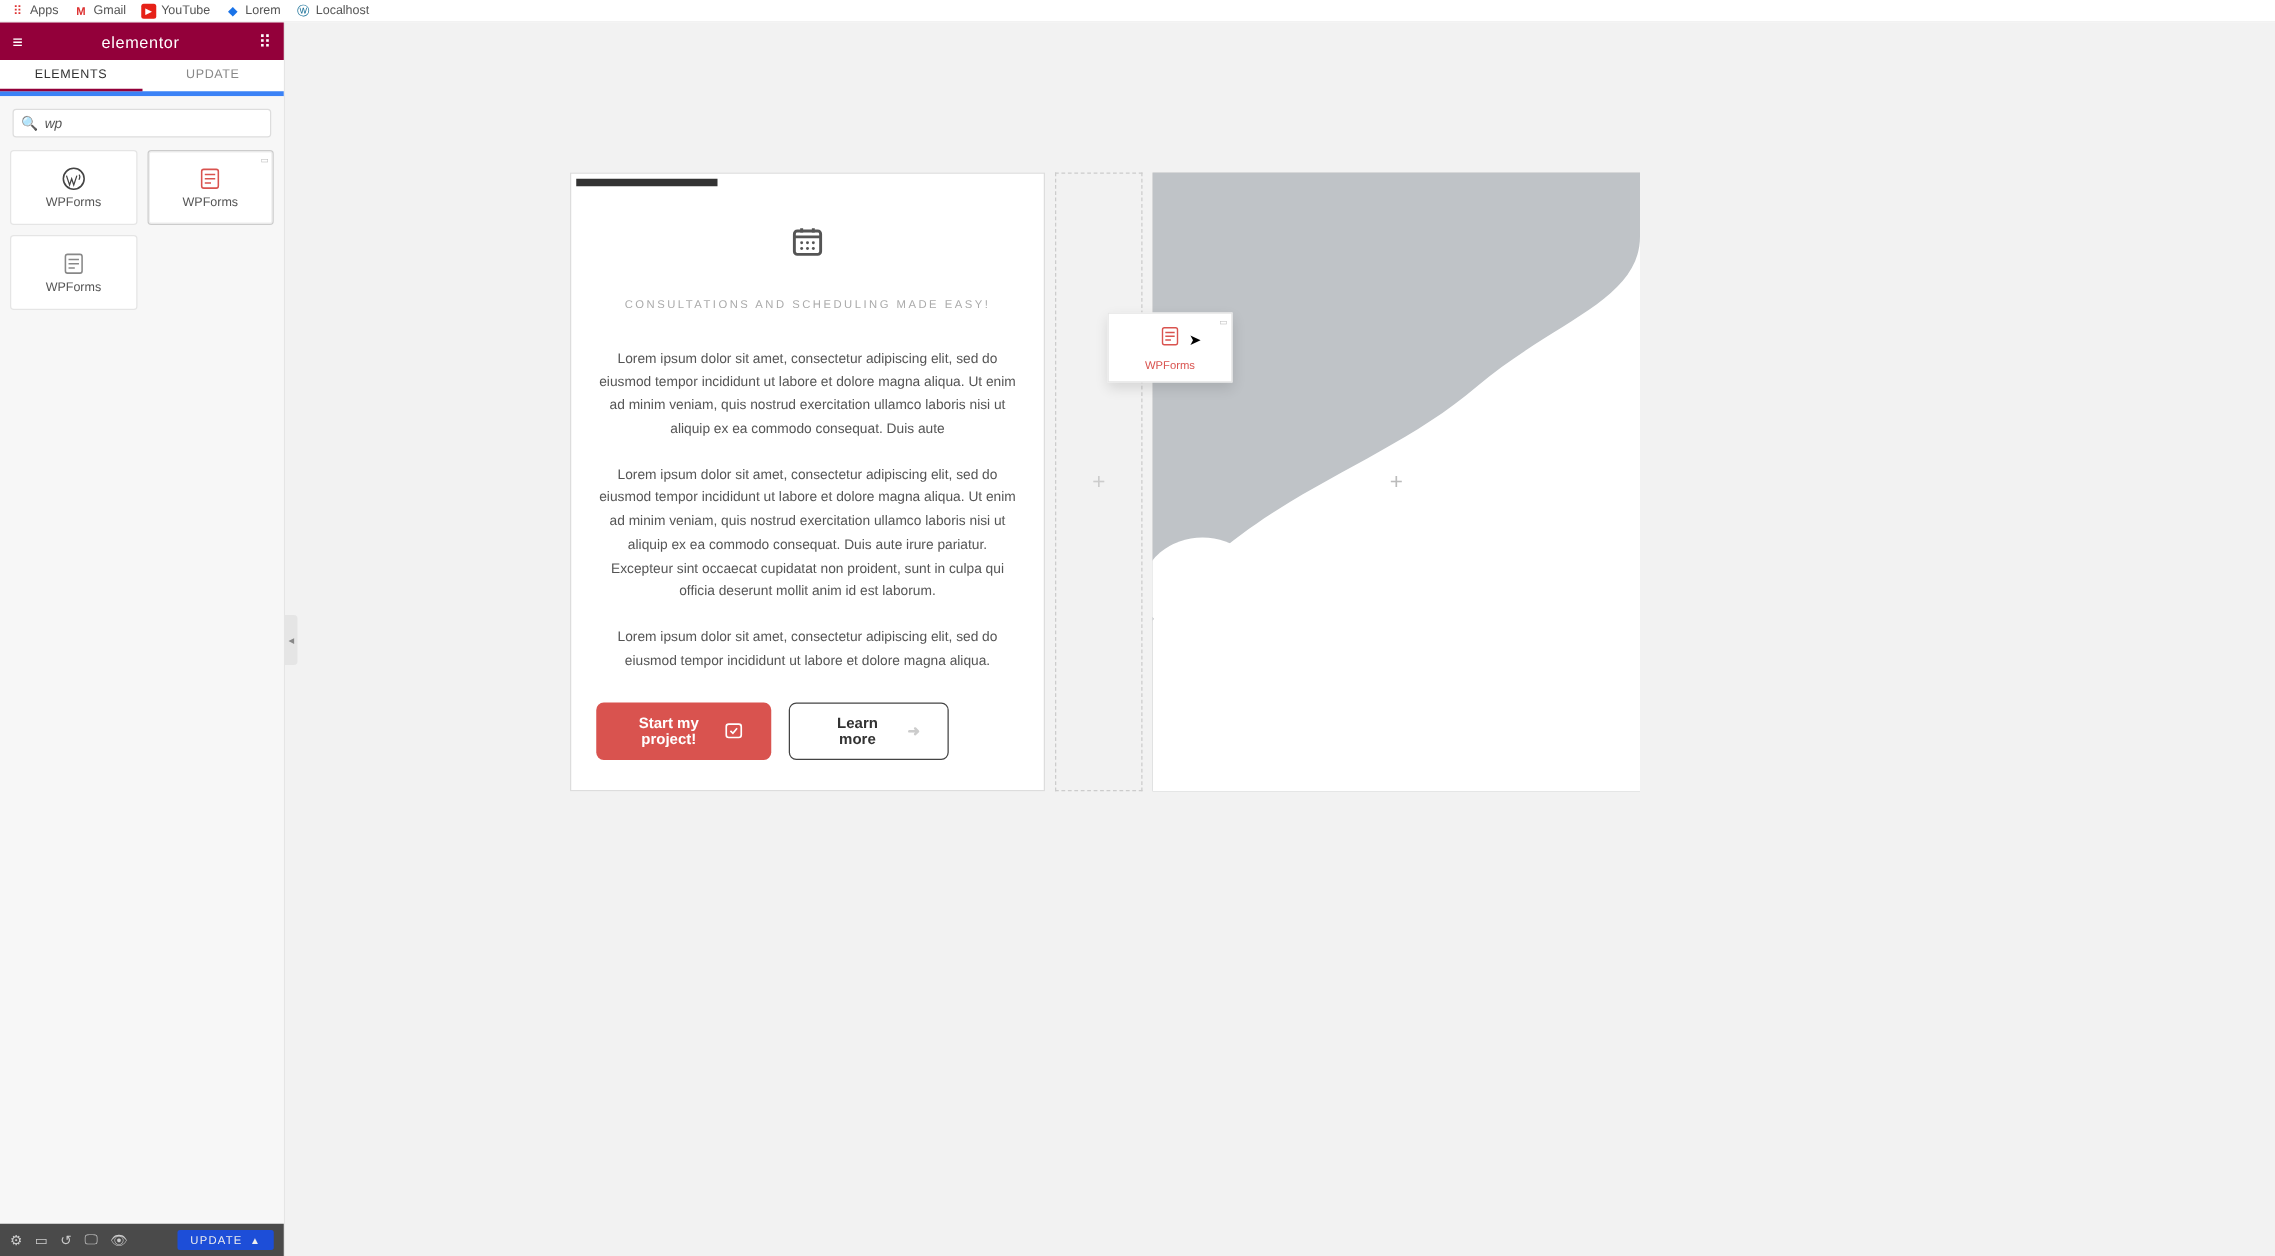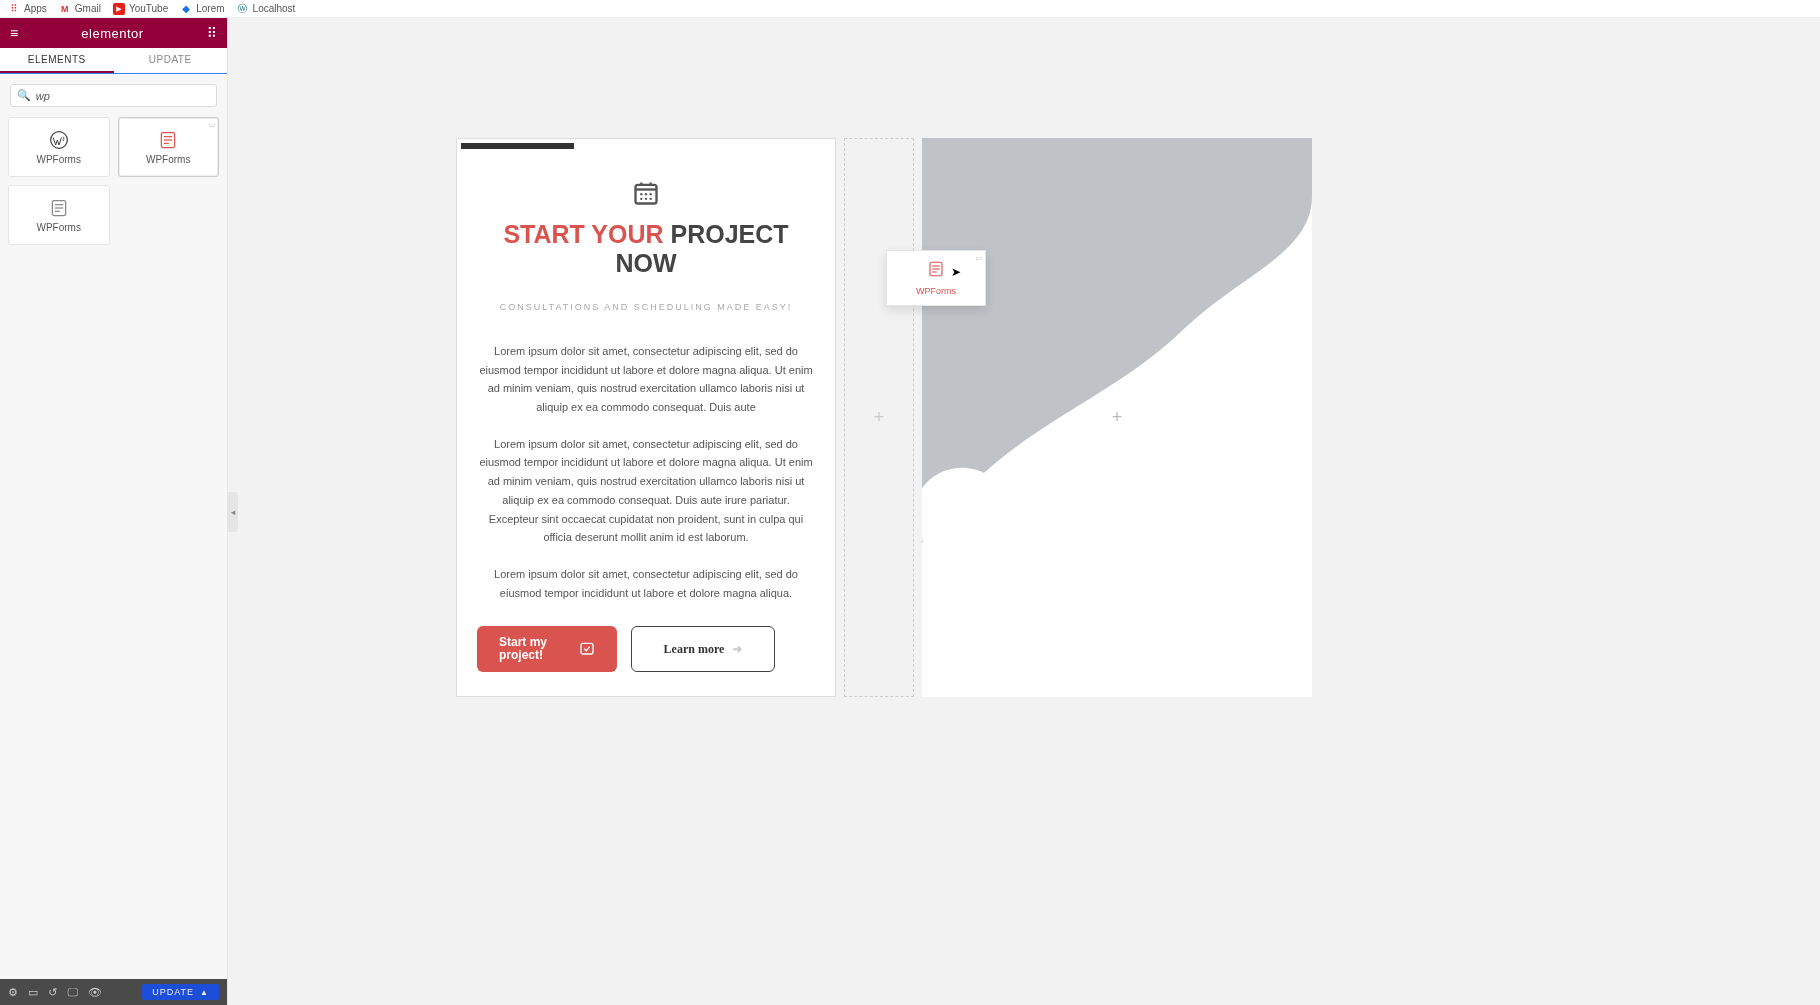--- a/index.html
+++ b/index.html
@@ -42,21 +42,21 @@
     background: #93003a;
     display: flex;
     align-items: center;
     justify-content: space-between;
     padding: 0 10px;
     color: #fff;
   }
   .sidebar-header .logo { font-size: 13px; letter-spacing: 0.5px; }
   .hamburger, .grid-ico { cursor: pointer; font-size: 14px; color: #fff; }
 
-  .tabs { display: flex; background: #fff; border-bottom: 1px solid #3b82f6; }
+  .tabs { display: flex; background: #fff; border-bottom: 4px solid #3b82f6; }
   .tab {
     flex: 1;
     text-align: center;
     font-size: 10px;
     padding: 6px 0;
     color: #888;
     cursor: pointer;
     letter-spacing: 0.5px;
   }
   .tab.active { color: #333; border-bottom: 2px solid #93003a; }
@@ -170,22 +170,22 @@
   }
   .body-p { font-size: 11px; line-height: 1.7; color:#555; margin-bottom: 18px; text-align:center; }
   .btn-row { display:flex; gap:14px; margin-top: 24px; }
   .btn {
     display:flex; align-items:center; justify-content:center; gap:8px;
     font-size:12px; font-weight:700; cursor:pointer;
     border-radius: 6px;
     height: 46px;
   }
   .btn-primary { background:#d9534f; color:#fff; padding:0 22px; width: 140px; }
-  .btn-secondary { background:#fff; color:#333; border:1px solid #444; padding:0 22px; width: 144px; font-family: Liberation Serif, serif; }
-  .btn .btn-text { line-height:1.1; text-align:left; }
+  .btn-secondary { background:#fff; color:#333; border:1px solid #444; padding:0 22px; width: 128px; }
+  .btn .btn-text { line-height:1.1; text-align:center; }
 
   
   .col2 {
     width: 70px;
     border: 1px dashed #ccc;
     display:flex; align-items:center; justify-content:center;
     color:#ccc; font-size:18px; cursor:pointer;
     background:#f2f2f2;
   }
 
@@ -331,23 +331,20 @@
                 <line x1="8" y1="3" x2="8" y2="6" stroke="#555" stroke-width="2"></line>
                 <line x1="16" y1="3" x2="16" y2="6" stroke="#555" stroke-width="2"></line>
                 <circle cx="8" cy="13" r="1" fill="#555"></circle>
                 <circle cx="12" cy="13" r="1" fill="#555"></circle>
                 <circle cx="16" cy="13" r="1" fill="#555"></circle>
                 <circle cx="8" cy="17" r="1" fill="#555"></circle>
                 <circle cx="12" cy="17" r="1" fill="#555"></circle>
                 <circle cx="16" cy="17" r="1" fill="#555"></circle>
               </svg>
           </div>
-          <h2 class="heading">
-            <span class="accent">START YOUR</span><span> PROJECT NOW</span>
-          </h2>
           <div class="subheading">CONSULTATIONS AND SCHEDULING MADE EASY!</div>
 
           <p class="body-p">Lorem ipsum dolor sit amet, consectetur adipiscing elit, sed do eiusmod tempor incididunt ut labore et dolore magna aliqua. Ut enim ad minim veniam, quis nostrud exercitation ullamco laboris nisi ut aliquip ex ea commodo consequat. Duis aute</p>
           <p class="body-p">Lorem ipsum dolor sit amet, consectetur adipiscing elit, sed do eiusmod tempor incididunt ut labore et dolore magna aliqua. Ut enim ad minim veniam, quis nostrud exercitation ullamco laboris nisi ut aliquip ex ea commodo consequat. Duis aute irure  pariatur. Excepteur sint occaecat cupidatat non proident, sunt in culpa qui officia deserunt mollit anim id est laborum.</p>
           <p class="body-p">Lorem ipsum dolor sit amet, consectetur adipiscing elit, sed do eiusmod tempor incididunt ut labore et dolore magna aliqua.</p>
 
           <div class="btn-row">
             <div class="btn btn-primary">
               <span class="btn-text">Start my project!</span>
               <span>

